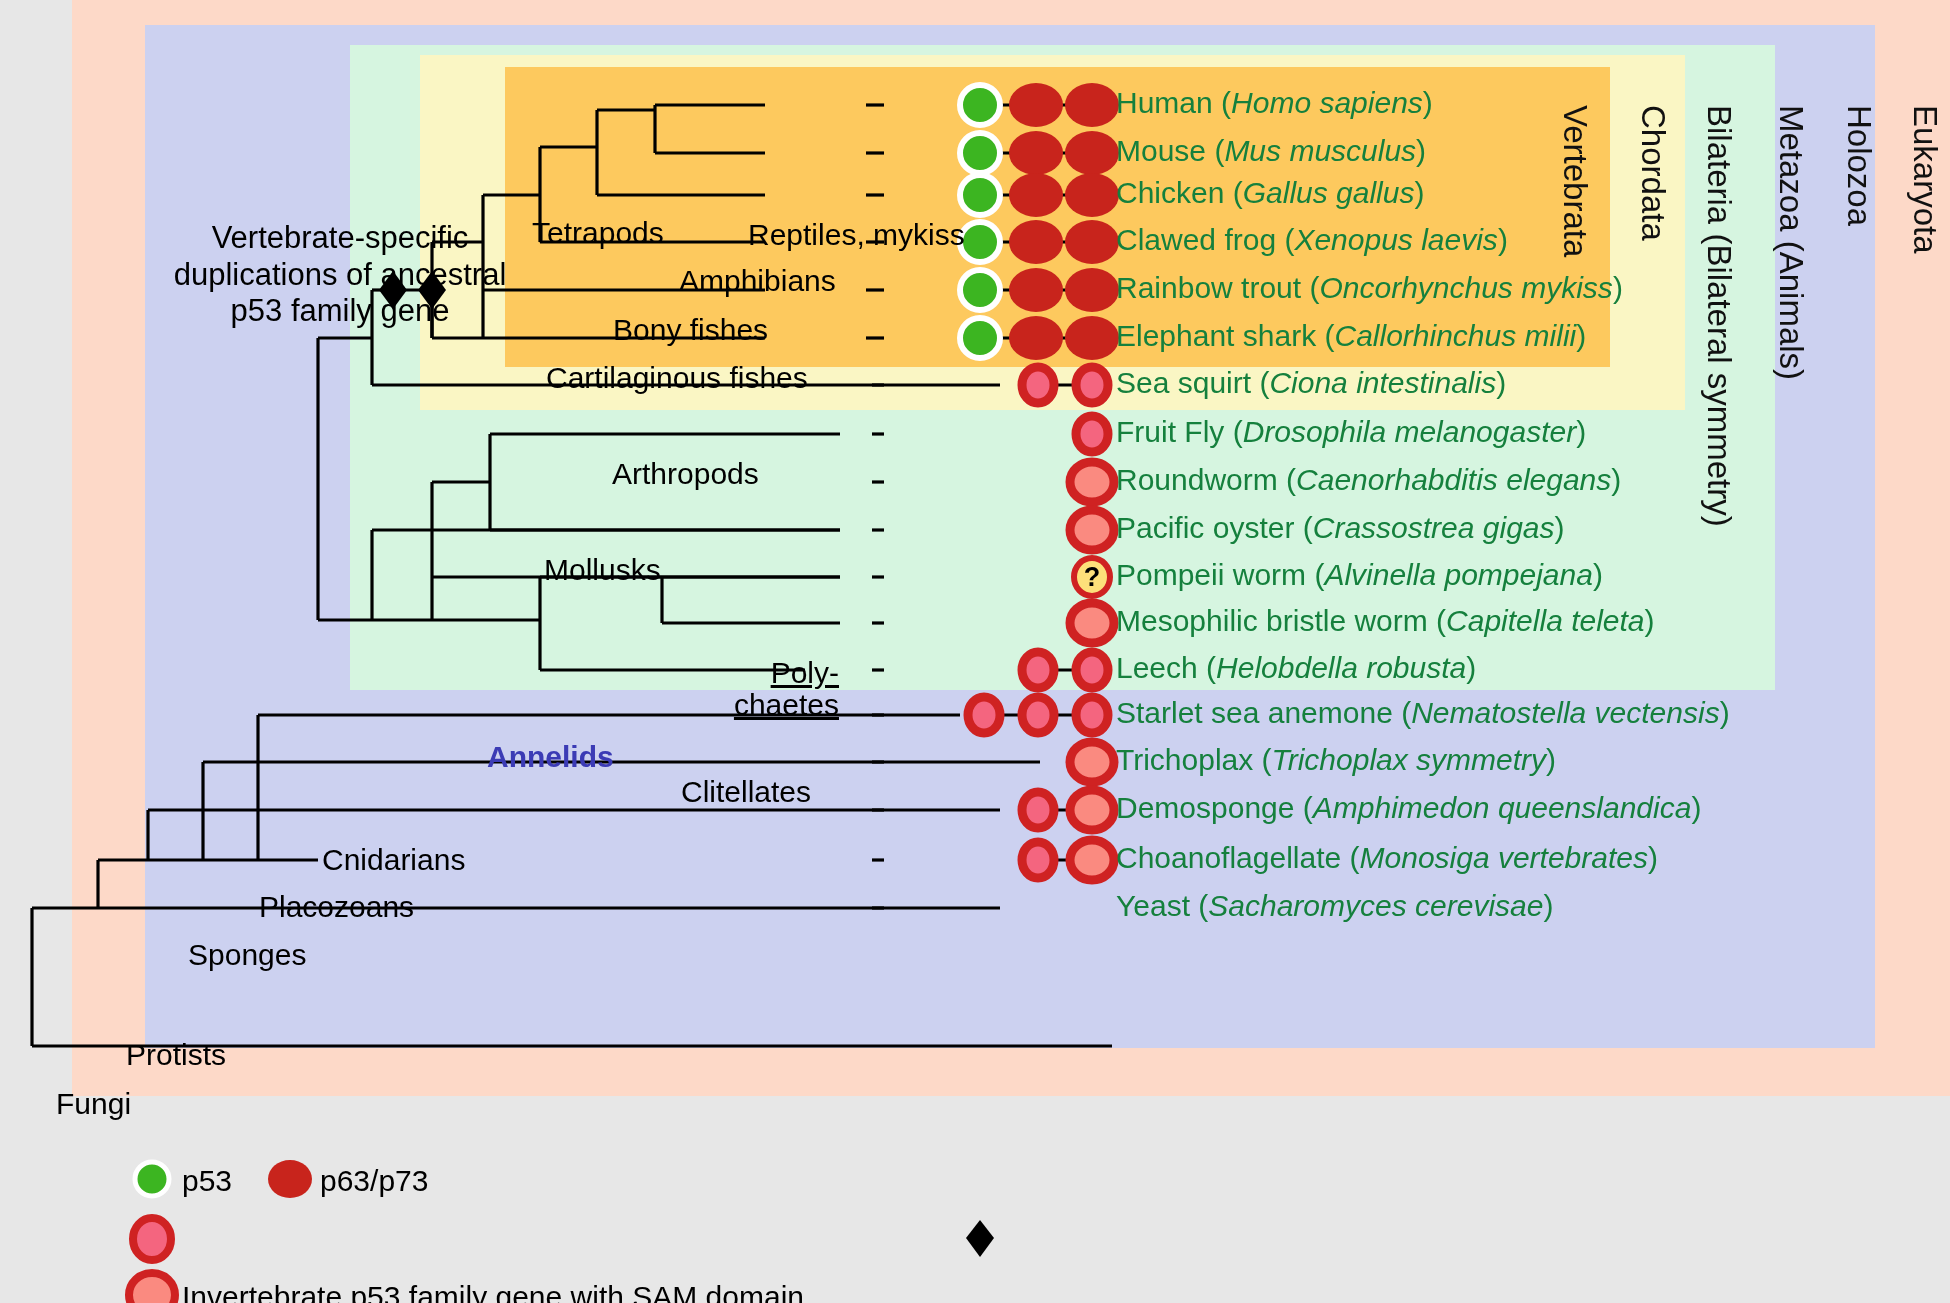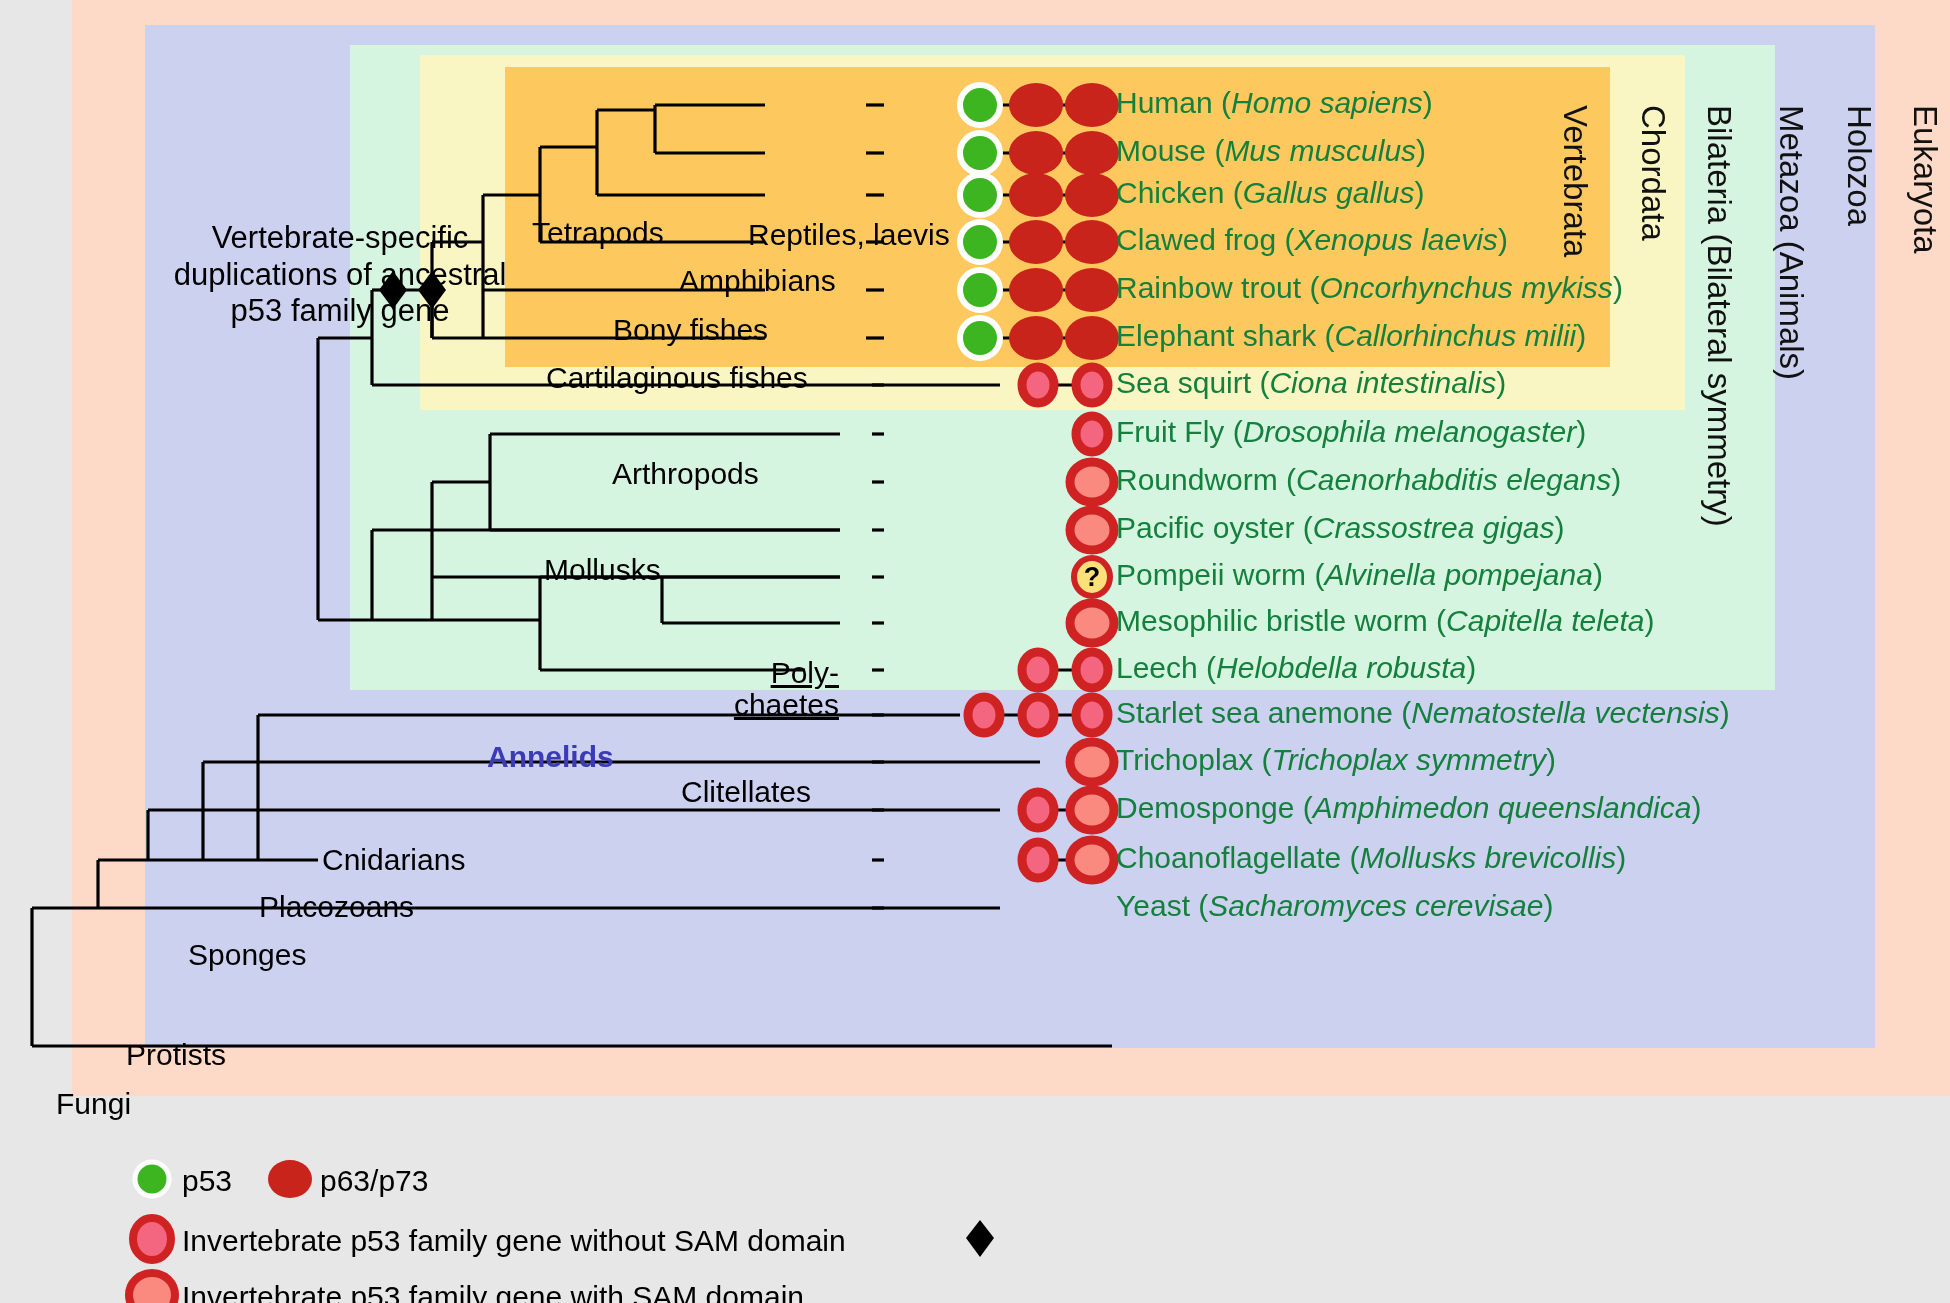--- a/index.html
+++ b/index.html
@@ -297,21 +297,21 @@
   <div class="band-label" style="left:1700px;top:105px;">Bilateria (Bilateral symmetry)</div>
   <div class="band-label" style="left:1772px;top:105px;">Metazoa (Animals)</div>
   <div class="band-label" style="left:1840px;top:105px;">Holozoa</div>
   <div class="band-label" style="left:1906px;top:105px;">Eukaryota</div>
 
   <div class="annot" style="left:140px;top:220px;width:400px;">Vertebrate-specific
 duplications of ancestral
 p53 family gene</div>
 
   <div class="clade-label" style="left:532px;top:218px;">Tetrapods</div>
-  <div class="clade-label" style="left:748px;top:220px;">Reptiles, laevis</div>
+  <div class="clade-label" style="left:748px;top:220px;">Reptiles, mykiss</div>
   <div class="clade-label" style="left:679px;top:266px;">Amphibians</div>
   <div class="clade-label" style="left:613px;top:315px;">Bony fishes</div>
   <div class="clade-label" style="left:546px;top:363px;">Cartilaginous fishes</div>
   <div class="clade-label" style="left:612px;top:459px;">Arthropods</div>
   <div class="clade-label" style="left:544px;top:555px;">Mollusks</div>
   <div class="clade-label" style="left:719px;top:657px;width:120px;text-align:right;line-height:1.05;white-space:pre-line;text-decoration:underline;">Poly-
 chaetes</div>
   <div class="clade-label annelids" style="left:487px;top:742px;">Annelids</div>
   <div class="clade-label" style="left:681px;top:777px;">Clitellates</div>
   <div class="clade-label" style="left:322px;top:845px;">Cnidarians</div>
@@ -330,29 +330,28 @@
       <div class="taxon-row" style="left: 1116px; top: 368px;"><span>Sea squirt</span> (<i>Ciona intestinalis</i>)</div>
       <div class="taxon-row" style="left: 1116px; top: 417px;"><span>Fruit Fly</span> (<i>Drosophila melanogaster</i>)</div>
       <div class="taxon-row" style="left: 1116px; top: 465px;"><span>Roundworm</span> (<i>Caenorhabditis elegans</i>)</div>
       <div class="taxon-row" style="left: 1116px; top: 513px;"><span>Pacific oyster </span> (<i>Crassostrea gigas</i>)</div>
       <div class="taxon-row" style="left: 1116px; top: 560px;"><span>Pompeii worm</span> (<i>Alvinella pompejana</i>)</div>
       <div class="taxon-row" style="left: 1116px; top: 606px;"><span>Mesophilic bristle worm</span> (<i>Capitella teleta</i>)</div>
       <div class="taxon-row" style="left: 1116px; top: 653px;"><span>Leech</span> (<i>Helobdella robusta</i>)</div>
       <div class="taxon-row" style="left: 1116px; top: 698px;"><span>Starlet sea anemone</span> (<i>Nematostella vectensis</i>)</div>
       <div class="taxon-row" style="left: 1116px; top: 745px;"><span>Trichoplax</span> (<i>Trichoplax symmetry</i>)</div>
       <div class="taxon-row" style="left: 1116px; top: 793px;"><span>Demosponge</span> (<i>Amphimedon queenslandica</i>)</div>
-      <div class="taxon-row" style="left: 1116px; top: 843px;"><span>Choanoflagellate</span> (<i>Mollusks brevicollis</i>)</div>
+      <div class="taxon-row" style="left: 1116px; top: 843px;"><span>Choanoflagellate</span> (<i>Monosiga vertebrates</i>)</div>
       <div class="taxon-row" style="left: 1116px; top: 891px;"><span>Yeast</span> (<i>Sacharomyces cerevisae</i>)</div>
     </div>
 
   <svg id="legend-svg" style="position:absolute;left:0;top:1150px;width:1950px;height:153px;" viewBox="0 0 1950 153" xmlns="http://www.w3.org/2000/svg">
     <circle cx="152" cy="29" r="17" fill="#3cb521" stroke="#ffffff" stroke-width="5"></circle>
     <ellipse cx="290" cy="29" rx="22" ry="19" fill="#c8241c"></ellipse>
     <ellipse cx="152" cy="89" rx="19" ry="21" fill="#f4657f" stroke="#cf2222" stroke-width="8"></ellipse>
     <ellipse cx="152" cy="145" rx="23" ry="22" fill="#fa8a80" stroke="#cf2222" stroke-width="8"></ellipse>
     <path d="M966,88 L980,70 L994,88 L980,107 Z" fill="#000"></path>
   </svg>
 
   <div class="legend-text" style="left:182px;top:1164px;">p53</div>
   <div class="legend-text" style="left:320px;top:1164px;">p63/p73</div>
-  <div class="legend-text" style="left:182px;top:1224px;">Invertebrate p53 family gene without SAM domain</div>
   <div class="legend-text" style="left:182px;top:1280px;">Invertebrate p53 family gene with SAM domain</div>
 </div>
 
 </body></html>

